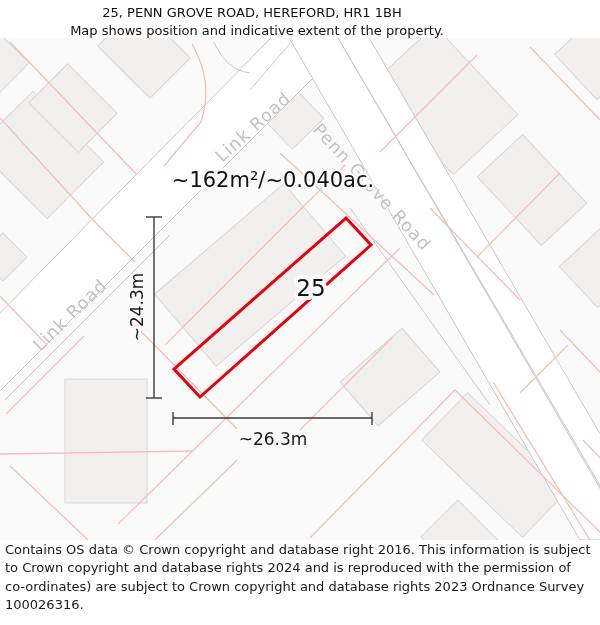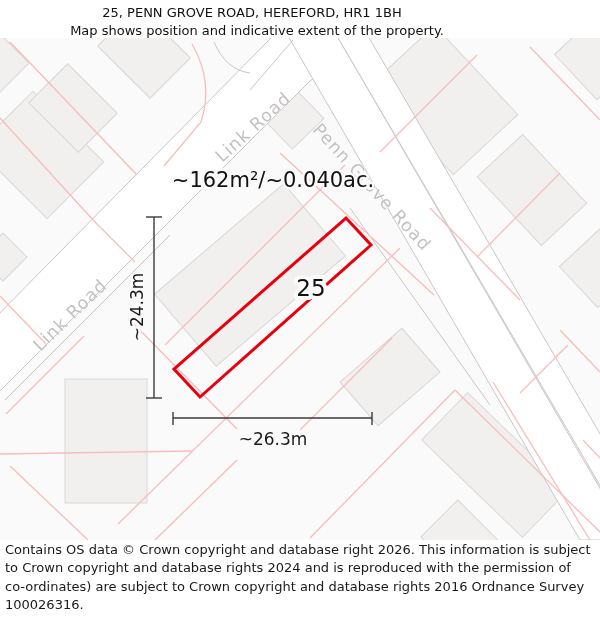--- a/index.html
+++ b/index.html
@@ -131,17 +131,17 @@
   </g>
 
   <text class="maplabel" x="273" y="187" text-anchor="middle">~162m²/~0.040ac.</text>
   <text class="plotnum" x="311" y="296" text-anchor="middle">25</text>
   <text class="dimlabel" x="137" y="313" text-anchor="middle" transform="rotate(-90 137 307)">~24.3m</text>
   <text class="dimlabel" x="273" y="445" text-anchor="middle">~26.3m</text>
 </svg>
 </div>
 
 <div class="footer">
-  <div>Contains OS data © Crown copyright and database right 2026. This information is subject</div>
+  <div>Contains OS data © Crown copyright and database right 2016. This information is subject</div>
   <div>to Crown copyright and database rights 2024 and is reproduced with the permission of</div>
-  <div>co-ordinates) are subject to Crown copyright and database rights 2016 Ordnance Survey</div>
+  <div>co-ordinates) are subject to Crown copyright and database rights 2023 Ordnance Survey</div>
   <div>100026316.</div>
 </div>
 
 </body></html>

